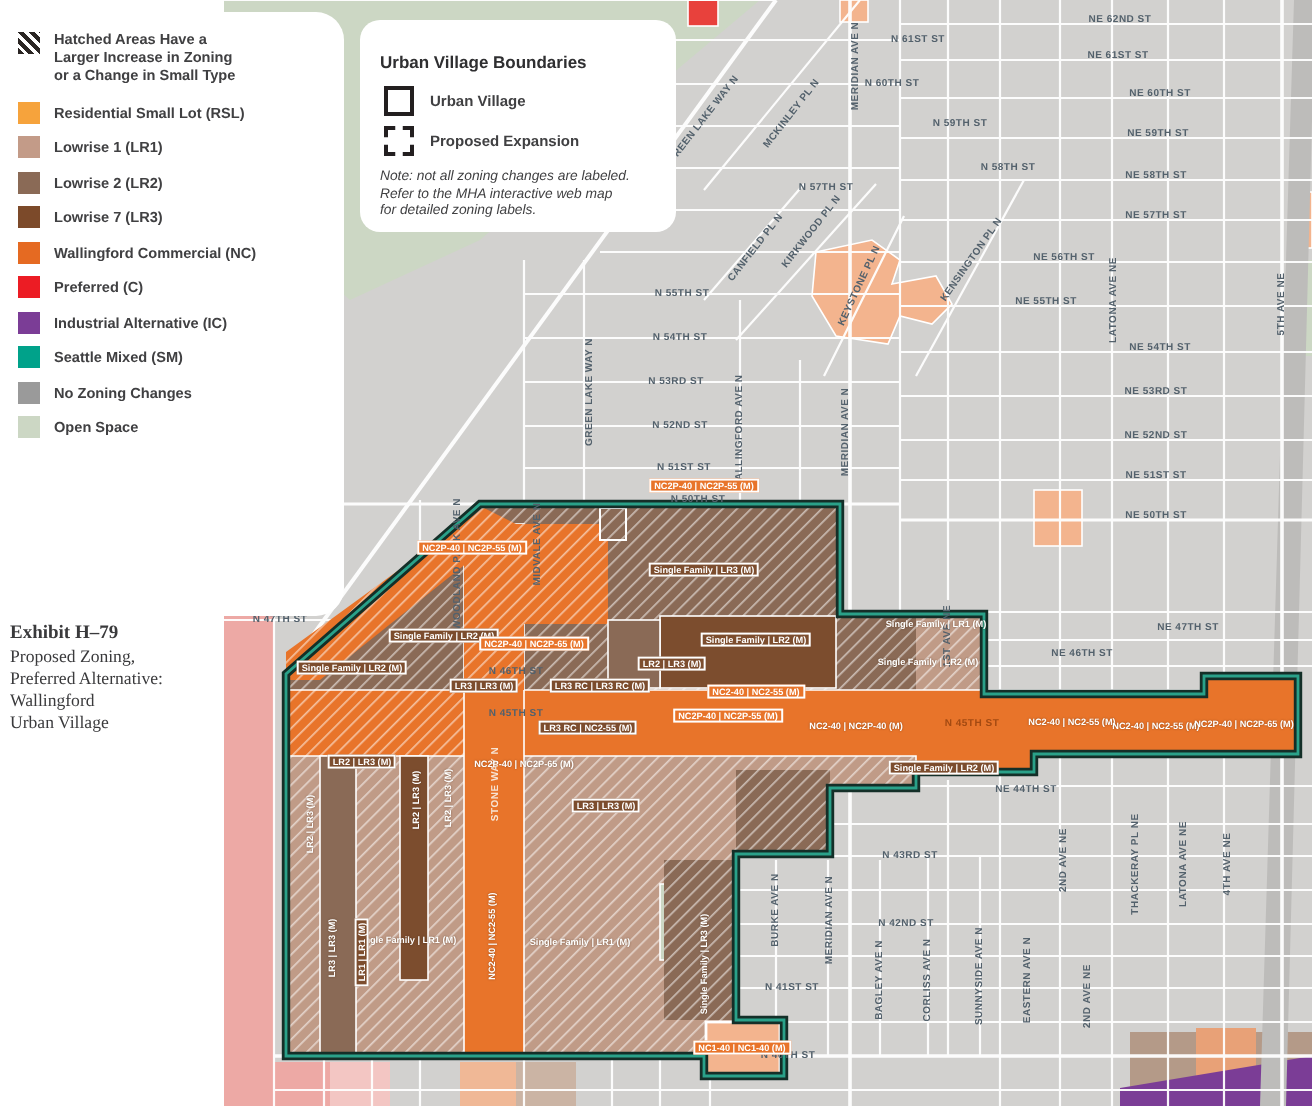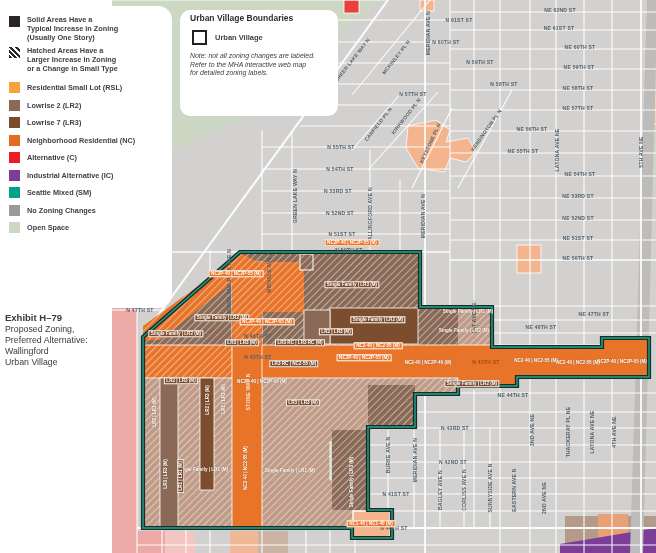--- a/index.html
+++ b/index.html
@@ -3,38 +3,38 @@
 <meta charset="utf-8">
 <style>
   html,body{margin:0;padding:0;background:#fff;}
   .stage{position:relative;width:656px;height:553px;overflow:hidden;
          background:#d2d1cf;font-family:"Liberation Sans",sans-serif;}
   #map-svg{position:absolute;left:0;top:0;}
   
   .panel{position:absolute;background:#ffffff;}
   #left-base{left:0;top:0;width:112px;height:553px;}
   #legend-panel{left:0;top:6px;width:172px;height:302px;border-radius:0 14px 14px 0;padding:10px 4px 0 7px;box-sizing:border-box;}
-  #uv-panel{left:180px;top:10px;width:158px;height:106px;border-radius:10px;padding:3px 8px 0 10px;box-sizing:border-box;}
+  #uv-panel{left:180px;top:10px;width:158px;height:106px;border-radius:10px;padding:16px 8px 0 10px;box-sizing:border-box;}
   
   .leg-title{font-size:8.5px;font-weight:bold;color:#2f2f31;margin-bottom:7px;}
   .leg-row{display:flex;align-items:flex-start;margin-bottom:5px;}
   .leg-row.compact{margin-bottom:0;height:17.5px;align-items:center;}
   .swatch{width:11px;height:11px;flex:0 0 11px;margin-right:7px;margin-left:2px;}
   .swatch.hatched{background-image:repeating-linear-gradient(45deg,#2b2624 0 2.2px,#ffffff 2.2px 3.8px);}
   .leg-text{font-size:7.3px;font-weight:bold;color:#404042;line-height:8.8px;}
   .leg-label{font-size:7.3px;font-weight:bold;color:#404042;}
   
   .uv-row{display:flex;align-items:center;margin-bottom:5px;}
   .uv-swatch{width:11px;height:11px;flex:0 0 11px;margin-right:8px;margin-left:2px;background:transparent;}
   .uv-swatch.solid-outline{border:2.5px solid #231f20;}
   .uv-swatch.dashed-outline{border:2px dashed #231f20;}
   .uv-label{font-size:7.5px;font-weight:bold;color:#404042;}
   .uv-note{margin-top:7px;font-size:6.9px;font-style:italic;color:#404042;line-height:8.6px;}
   
-  #exhibit{position:absolute;left:5px;top:312px;width:106px;}
+  #exhibit{position:absolute;left:5px;top:312px;width:106px;font-family:Liberation Serif, serif;}
   #exhibit .ex-title{font-size:9.5px;font-weight:bold;color:#3a3a3c;margin-bottom:1px;}
   #exhibit .ex-line{font-size:8.8px;color:#3a3a3c;line-height:11px;}
   
   .street-label{position:absolute;font-size:5px;font-weight:bold;color:#53616c;
     letter-spacing:.25px;white-space:nowrap;transform-origin:center;}
   .street-label.on-orange{color:#f7e3d2;}
   .street-label.on-orange-dark{color:#a34a12;}
   .zone-label{position:absolute;font-size:4.6px;font-weight:bold;color:#fff;
     white-space:nowrap;text-align:center;transform-origin:center;line-height:5.4px;}
   .zone-label.chip-orange{background:#e8742a;border:1px solid #fff;padding:0 1.5px;}
@@ -279,56 +279,52 @@
       <div class="zone-label text-white" style="left: 578px; top: 363px; transform: translate(-50%, -50%) rotate(0deg);">NC2-40 | NC2-55 (M)</div>
       <div class="zone-label text-white" style="left: 622px; top: 362px; transform: translate(-50%, -50%) rotate(0deg);">NC2P-40 | NC2P-65 (M)</div>
       <div class="zone-label chip-orange" style="left: 371px; top: 524px; transform: translate(-50%, -50%) rotate(0deg);">NC1-40 | NC1-40 (M)</div>
     </div>
 
   <div id="left-base" class="panel"></div>
 
   <div id="legend-panel" class="panel">
     <div id="legend-explainers">
         <div class="leg-row">
-          <span class="swatch" style="background: rgb(43, 38, 36);"></span>
-          <div class="leg-text">
-            <div>Solid Areas Have a</div>
-            <div>Typical Increase in Zoning</div>
-            <div>(Usually One Story)</div>
-          </div>
-        </div>
-        <div class="leg-row">
           <span class="swatch hatched"></span>
           <div class="leg-text">
             <div>Hatched Areas Have a</div>
             <div>Larger Increase in Zoning</div>
             <div>or a Change in Small Type</div>
           </div>
         </div>
       </div>
     <div id="legend-items">
         <div class="leg-row compact">
           <span class="swatch" style="background: rgb(246, 163, 60);"></span>
           <span class="leg-label">Residential Small Lot (RSL)</span>
         </div>
         <div class="leg-row compact">
+          <span class="swatch" style="background: rgb(195, 155, 136);"></span>
+          <span class="leg-label">Lowrise 1 (LR1)</span>
+        </div>
+        <div class="leg-row compact">
           <span class="swatch" style="background: rgb(138, 106, 86);"></span>
           <span class="leg-label">Lowrise 2 (LR2)</span>
         </div>
         <div class="leg-row compact">
           <span class="swatch" style="background: rgb(124, 74, 42);"></span>
           <span class="leg-label">Lowrise 7 (LR3)</span>
         </div>
         <div class="leg-row compact">
           <span class="swatch" style="background: rgb(229, 106, 34);"></span>
-          <span class="leg-label">Neighborhood Residential (NC)</span>
+          <span class="leg-label">Wallingford Commercial (NC)</span>
         </div>
         <div class="leg-row compact">
           <span class="swatch" style="background: rgb(236, 28, 36);"></span>
-          <span class="leg-label">Alternative (C)</span>
+          <span class="leg-label">Preferred (C)</span>
         </div>
         <div class="leg-row compact">
           <span class="swatch" style="background: rgb(123, 61, 150);"></span>
           <span class="leg-label">Industrial Alternative (IC)</span>
         </div>
         <div class="leg-row compact">
           <span class="swatch" style="background: rgb(0, 162, 138);"></span>
           <span class="leg-label">Seattle Mixed (SM)</span>
         </div>
         <div class="leg-row compact">
@@ -341,20 +337,24 @@
         </div>
       </div>
   </div>
 
   <div id="uv-panel" class="panel">
     <div class="leg-title">Urban Village Boundaries</div>
     <div id="uv-items">
         <div class="uv-row">
           <span class="uv-swatch solid-outline"></span>
           <span class="uv-label">Urban Village</span>
+        </div>
+        <div class="uv-row">
+          <span class="uv-swatch dashed-outline"></span>
+          <span class="uv-label">Proposed Expansion</span>
         </div>
       </div>
     <div class="uv-note" id="uv-note">
         <div>Note: not all zoning changes are labeled.</div>
         <div>Refer to the MHA interactive web map</div>
         <div>for detailed zoning labels.</div>
       </div>
   </div>
 
   <div id="exhibit">

